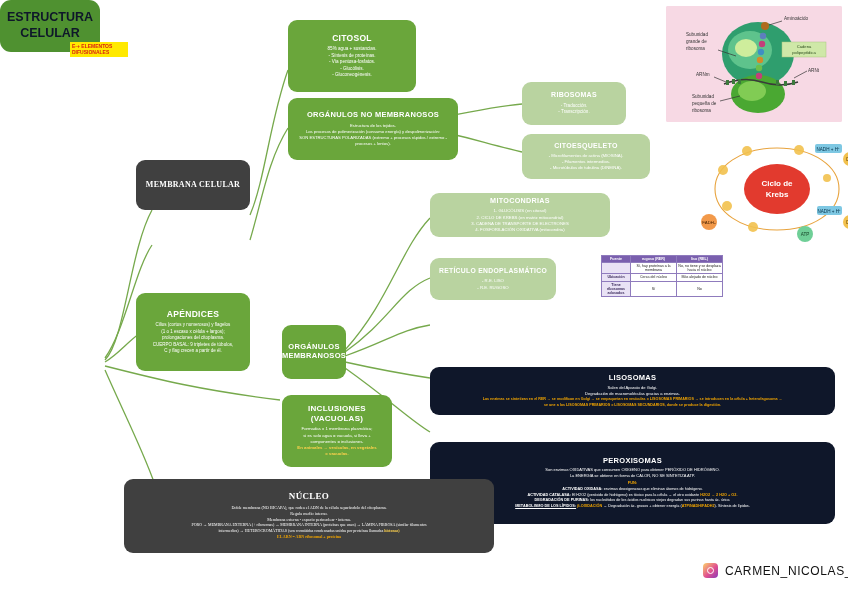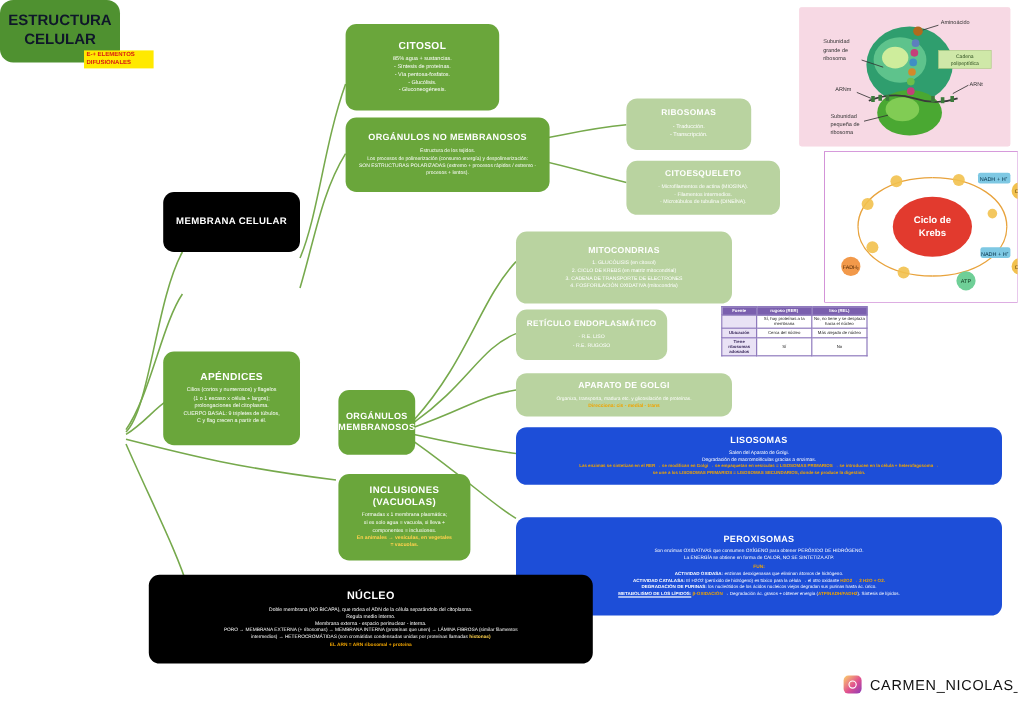--- a/index.html
+++ b/index.html
@@ -5,24 +5,24 @@
   html,body{margin:0;padding:0;background:#ffffff;}
   body{width:848px;height:599px;position:relative;overflow:hidden;
        font-family:"Liberation Sans","DejaVu Sans",sans-serif;}
   #canvas{position:absolute;inset:0;width:848px;height:599px;}
   svg.lines{position:absolute;left:0;top:0;width:848px;height:599px;pointer-events:none;}
   .node{position:absolute;box-sizing:border-box;border-radius:9px;
         color:#ffffff;text-align:center;padding:18px 6px;overflow:hidden;}
   .node .ttl{font-weight:bold;letter-spacing:.3px;line-height:1.18;}
   .node .bd{line-height:1.22;margin-top:3px;}
   .node .bd div{margin:1px 0;}
-  .dark{background:#000000;}
+  .dark{background:#404040;font-family:Liberation Serif, serif;}
   .mid{background:#6aa63b;}
   .pale{background:#b9d3a0;}
-  .pale2{background:#1d4ed8;}
+  .pale2{background:#0f172a;margin-top:11px;}
   .or{color:#f0a400;font-weight:bold;}
   .yel{color:#ffd24d;font-weight:bold;}
   .root{background:#4f9130;border-radius:11px;display:flex;align-items:center;
         justify-content:center;color:#0f172a;font-weight:bold;text-align:center;}
   .tag{position:absolute;background:#ffe900;color:#d91f11;font-weight:bold;
        line-height:1.25;padding:1px 2px;}
   .pic{position:absolute;overflow:hidden;}
   .sig{position:absolute;display:flex;align-items:center;gap:7px;
        font-size:12px;color:#111;letter-spacing:.6px;}
   .ig{width:15px;height:15px;border-radius:4px;
@@ -154,21 +154,21 @@
       <div class="bd" style="font-size:4.3px;">
         <div>Formadas x 1 membrana plasmática;</div>
         <div>si es solo agua = vacuola, si lleva +</div>
         <div>componentes = inclusiones.</div>
         <div class="yel">En animales → vesículas, en vegetales</div>
         <div class="yel">= vacuolas.</div>
       </div>
     </div>
   </div>
 
-  <div class="node pale" style="left:430px;top:193px;width:180px;height:60px;display:flex;align-items:center;justify-content:center;">
+  <div class="node pale" style="left:430px;top:193px;width:180px;height:44px;display:flex;align-items:center;justify-content:center;">
     <div>
       <div class="ttl" style="font-size:7.2px;">MITOCONDRIAS</div>
       <div class="bd" style="font-size:4.3px;">
         <div>1. GLUCÓLISIS (en citosol)</div>
         <div>2. CICLO DE KREBS (en matriz mitocondrial)</div>
         <div>3. CADENA DE TRANSPORTE DE ELECTRONES</div>
         <div>4. FOSFORILACIÓN OXIDATIVA (mitocondria)</div>
       </div>
     </div>
   </div>
@@ -176,29 +176,20 @@
   <div class="node pale" style="left:430px;top:258px;width:126px;height:42px;display:flex;align-items:center;justify-content:center;">
     <div>
       <div class="ttl" style="font-size:6.8px;">RETÍCULO ENDOPLASMÁTICO</div>
       <div class="bd" style="font-size:4.3px;">
         <div>- R.E. LISO</div>
         <div>- R.E. RUGOSO</div>
       </div>
     </div>
   </div>
 
-  <div class="node pale" style="left:430px;top:311px;width:180px;height:34px;display:flex;align-items:center;justify-content:center;">
-    <div>
-      <div class="ttl" style="font-size:7.2px;">APARATO DE GOLGI</div>
-      <div class="bd" style="font-size:4.1px;">
-        <div>Organiza, transporta, madura etc. y glicosilación de proteínas.</div>
-        <div class="or">Direcciona: cis - medial - trans</div>
-      </div>
-    </div>
-  </div>
 
   <div class="node pale2" style="left:430px;top:356px;width:405px;height:48px;display:flex;align-items:center;justify-content:center;">
     <div style="width:100%;">
       <div class="ttl" style="font-size:7.5px;">LISOSOMAS</div>
       <div class="bd" style="font-size:4.1px;">
         <div>Salen del Aparato de Golgi.</div>
         <div>Degradación de macromoléculas gracias a enzimas.</div>
         <div class="or" style="font-size:3.7px;">Las enzimas se sintetizan en el RER → se modifican en Golgi → se empaquetan en vesículas = LISOSOMAS PRIMARIOS → se introducen en la célula + heterofagosoma →</div>
         <div class="or" style="font-size:3.7px;">se une a los LISOSOMAS PRIMARIOS = LISOSOMAS SECUNDARIOS, donde se produce la digestión.</div>
       </div>

